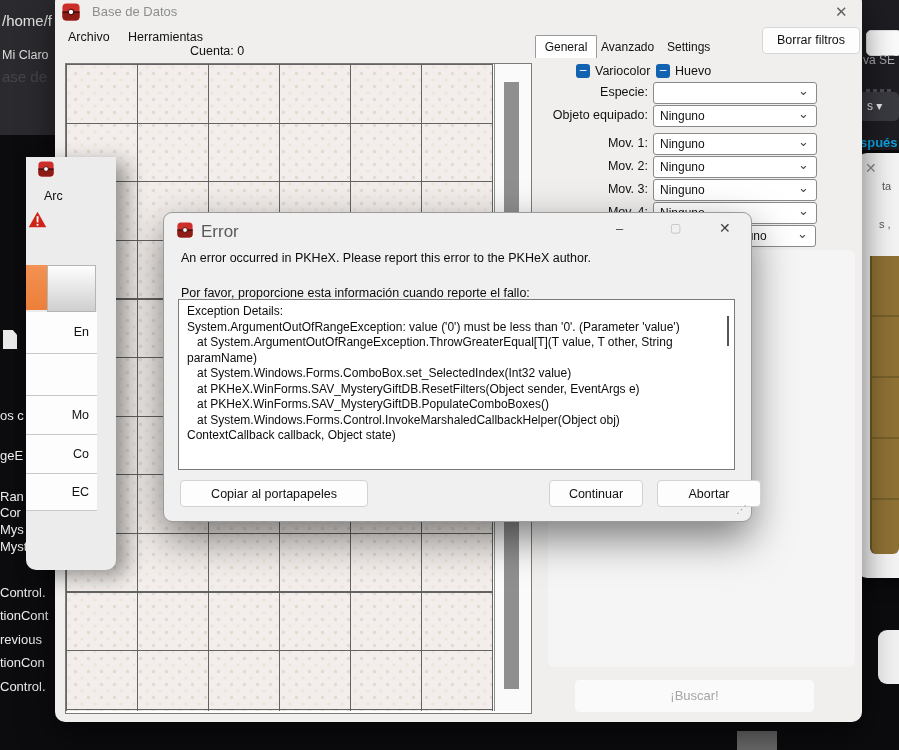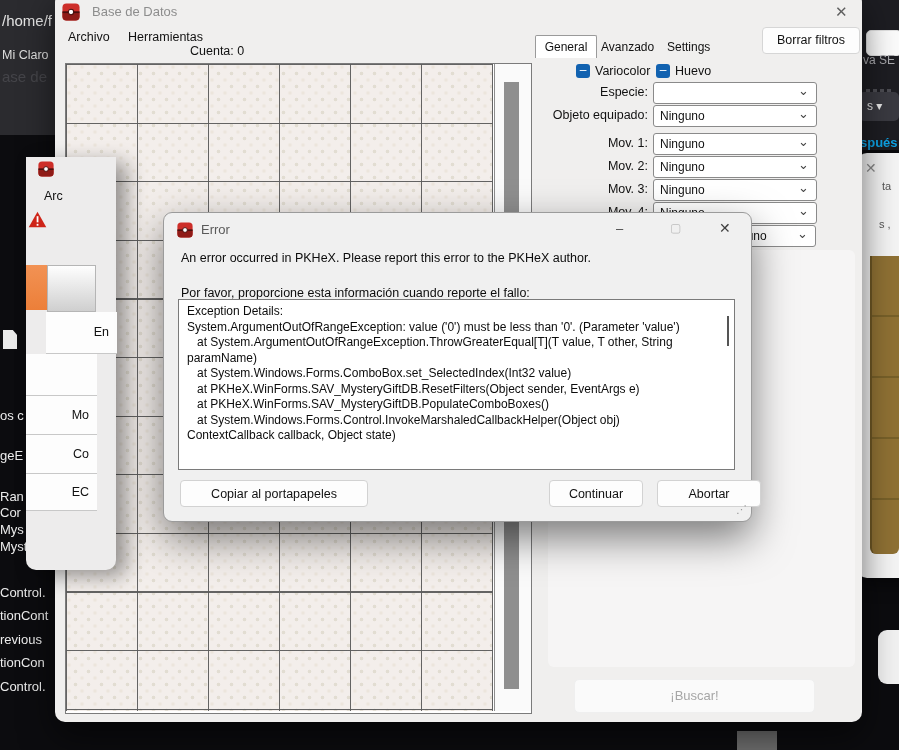--- a/index.html
+++ b/index.html
@@ -88,21 +88,21 @@
               background:linear-gradient(180deg,#fefefe,#cfcfcf);}
   .lw-row{left:26px;width:71px;background:#fdfdfd;border-bottom:1px solid #c8c8c8;
           font-size:12.5px;color:#111;text-align:right;}
   .lw-row span{display:block;padding:0 8px 0 0;}
 
   
   .error-dialog{left:163px;top:212px;width:587px;height:308px;background:#f0f0f0;
                 border:1px solid #9b9b9b;border-radius:9px;
                 box-shadow:0 16px 40px rgba(0,0,0,.5);}
   .ed-icon{position:absolute;left:13px;top:9px;width:16px;height:16px;}
-  .ed-title{position:absolute;left:37px;top:9px;font-size:13px;color:#5a5a5a;text-align:right;}
+  .ed-title{position:absolute;left:37px;top:9px;font-size:17px;color:#5a5a5a;text-align:right;}
   .ed-min{position:absolute;left:452px;top:8px;color:#444;font-size:13px;}
   .ed-max{position:absolute;left:506px;top:8px;color:#bdbdbd;font-size:12px;}
   .ed-close{position:absolute;left:555px;top:7px;color:#3f3f3f;font-size:14px;}
   .ed-msg1{position:absolute;left:17px;top:38px;font-size:12.5px;color:#0c0c0c;}
   .ed-msg2{position:absolute;left:17px;top:73px;font-size:12.5px;color:#0c0c0c;}
   .ed-box{position:absolute;left:14px;top:86px;width:557px;height:171px;background:#fff;
           border:1px solid #7a7a7a;overflow:hidden;padding:4px 8px;box-sizing:border-box;}
   .ed-line{font-size:12px;line-height:15.5px;color:#0c0c0c;white-space:pre-wrap;}
   .ed-scrollthumb{position:absolute;right:5px;top:16px;width:2px;height:30px;background:#555;}
   .ed-btn{position:absolute;top:267px;height:27px;background:#fdfdfd;border:1px solid #d2d2d2;
@@ -217,21 +217,21 @@
   <span class="abs lw-warning">
     <svg viewBox="0 0 20 18" width="19" height="17">
         <path d="M10 0.8 L19.3 17.2 H0.7 Z" fill="#ce2418"></path>
         <rect x="9.1" y="5.5" width="1.9" height="6.5" fill="#fff"></rect>
         <rect x="9.1" y="13.6" width="1.9" height="2" fill="#fff"></rect>
       </svg>
   </span>
   <div class="abs lw-orange"></div>
   <div class="abs lw-gradbox"></div>
 
-  <div class="abs lw-row" style="top:312px;height:41px;margin-left:20px;">
+  <div class="abs lw-row" style="top:312px;height:41px;">
       <span style="line-height:41px">En</span>
     </div>
   <div class="abs lw-row" style="top:354px;height:41px;">
       <span style="line-height:41px"></span>
     </div>
   <div class="abs lw-row" style="top:396px;height:38px;">
       <span style="line-height:38px">Mo</span>
     </div>
   <div class="abs lw-row" style="top:435px;height:38px;">
       <span style="line-height:38px">Co</span>

